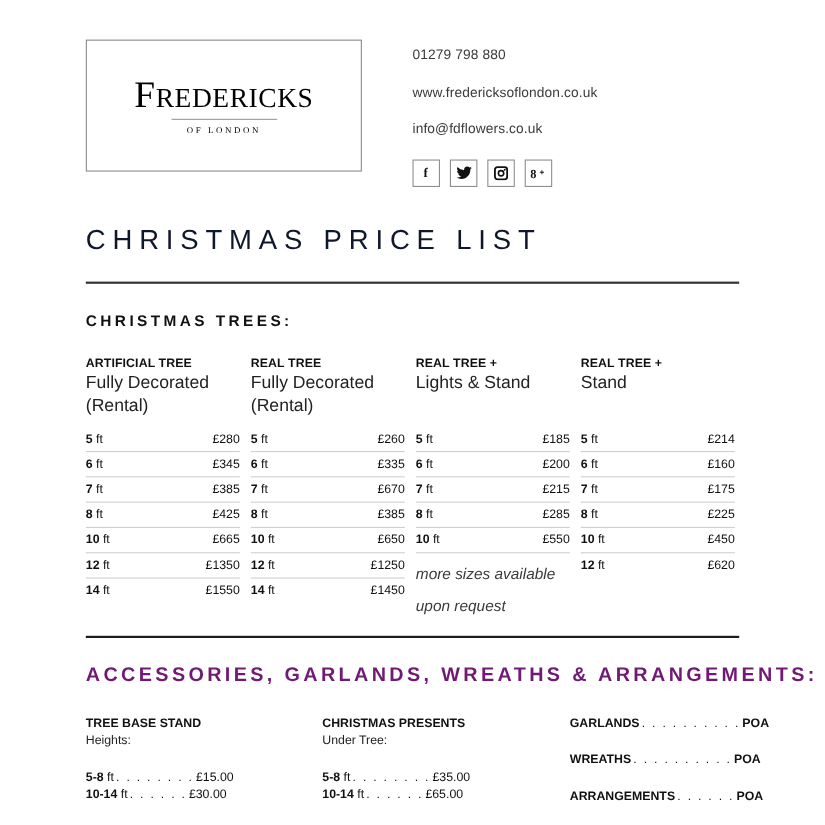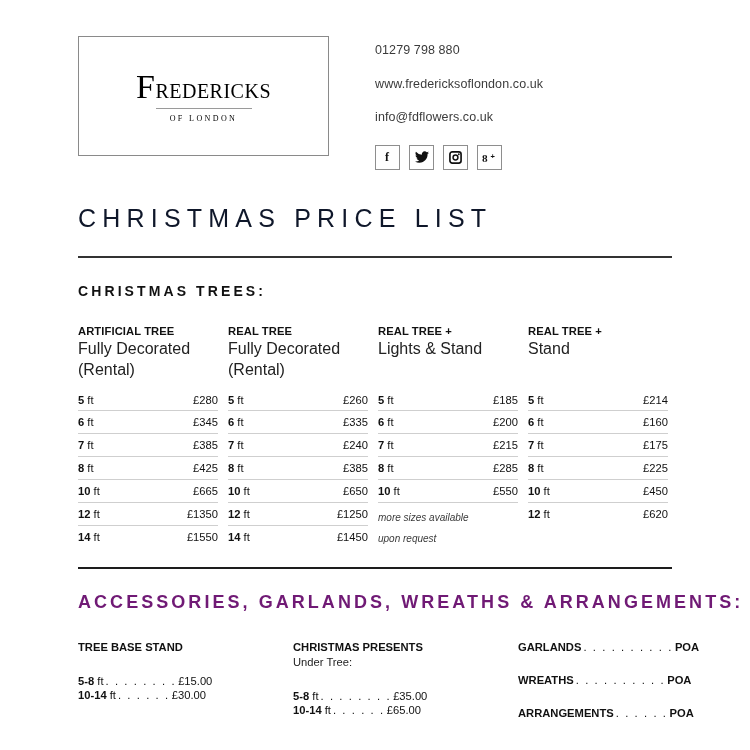--- a/index.html
+++ b/index.html
@@ -43,21 +43,21 @@
     font-size: 26px;
     letter-spacing: 0.5px;
     color: #000;
     line-height: 1;
     white-space: nowrap;
   }
   .logo-word .cap {
     font-size: 34px;
   }
   .logo-word .rest {
-    font-size: 20px;
+    font-size: 25px;
   }
   .logo-rule {
     width: 96px;
     height: 1px;
     background: #9a9a9a;
     margin: 4px 0 5px 0;
   }
   .logo-sub {
     font-family: "Liberation Serif", "DejaVu Serif", serif;
     font-size: 8px;
@@ -150,21 +150,21 @@
     margin-bottom: 5px;
     border-bottom: 1px solid #cfcfcf;
     line-height: 1.15;
   }
   .prow:last-child { border-bottom: none; }
   .prow .size { color: #111; }
   .prow .size b { font-weight: 700; }
   .prow .size span { font-weight: 400; }
   .prow .amt { font-weight: 400; color: #111; }
   .note {
-    font-size: 10px;
+    font-size: 14px;
     font-style: italic;
     color: #3a3a3a;
     line-height: 1.95;
     margin-top: 2px;
   }
 
   
   .rule-dark2 {
     height: 2px;
     background: #1d1d1d;
@@ -350,21 +350,21 @@
         <div class="prow">
               <span class="size"><b>5</b> <span>ft</span></span>
               <span class="amt">£260</span>
             </div>
         <div class="prow">
               <span class="size"><b>6</b> <span>ft</span></span>
               <span class="amt">£335</span>
             </div>
         <div class="prow">
               <span class="size"><b>7</b> <span>ft</span></span>
-              <span class="amt">£240</span>
+              <span class="amt">£670</span>
             </div>
         <div class="prow">
               <span class="size"><b>8</b> <span>ft</span></span>
               <span class="amt">£385</span>
             </div>
         <div class="prow">
               <span class="size"><b>10</b> <span>ft</span></span>
               <span class="amt">£650</span>
             </div>
         <div class="prow">
@@ -447,20 +447,21 @@
 
   </div>
 
   <div class="rule-dark2"></div>
   <h2 class="section-head2">ACCESSORIES, GARLANDS, WREATHS &amp; ARRANGEMENTS:</h2>
 
   <div class="acc-cols">
 
     <div class="acol-a">
       <div class="acc-title">TREE BASE STAND</div>
+      <div class="acc-sub">Heights:</div>
       <div class="leader-list">
         <div class="leader">
             <span class="lbl"><b>5-8</b> <span>ft</span></span>
             <span class="dots">. . . . . . . .</span>
             <span class="val">£15.00</span>
           </div>
         <div class="leader">
             <span class="lbl"><b>10-14</b> <span>ft</span></span>
             <span class="dots">. . . . . .</span>
             <span class="val">£30.00</span>

